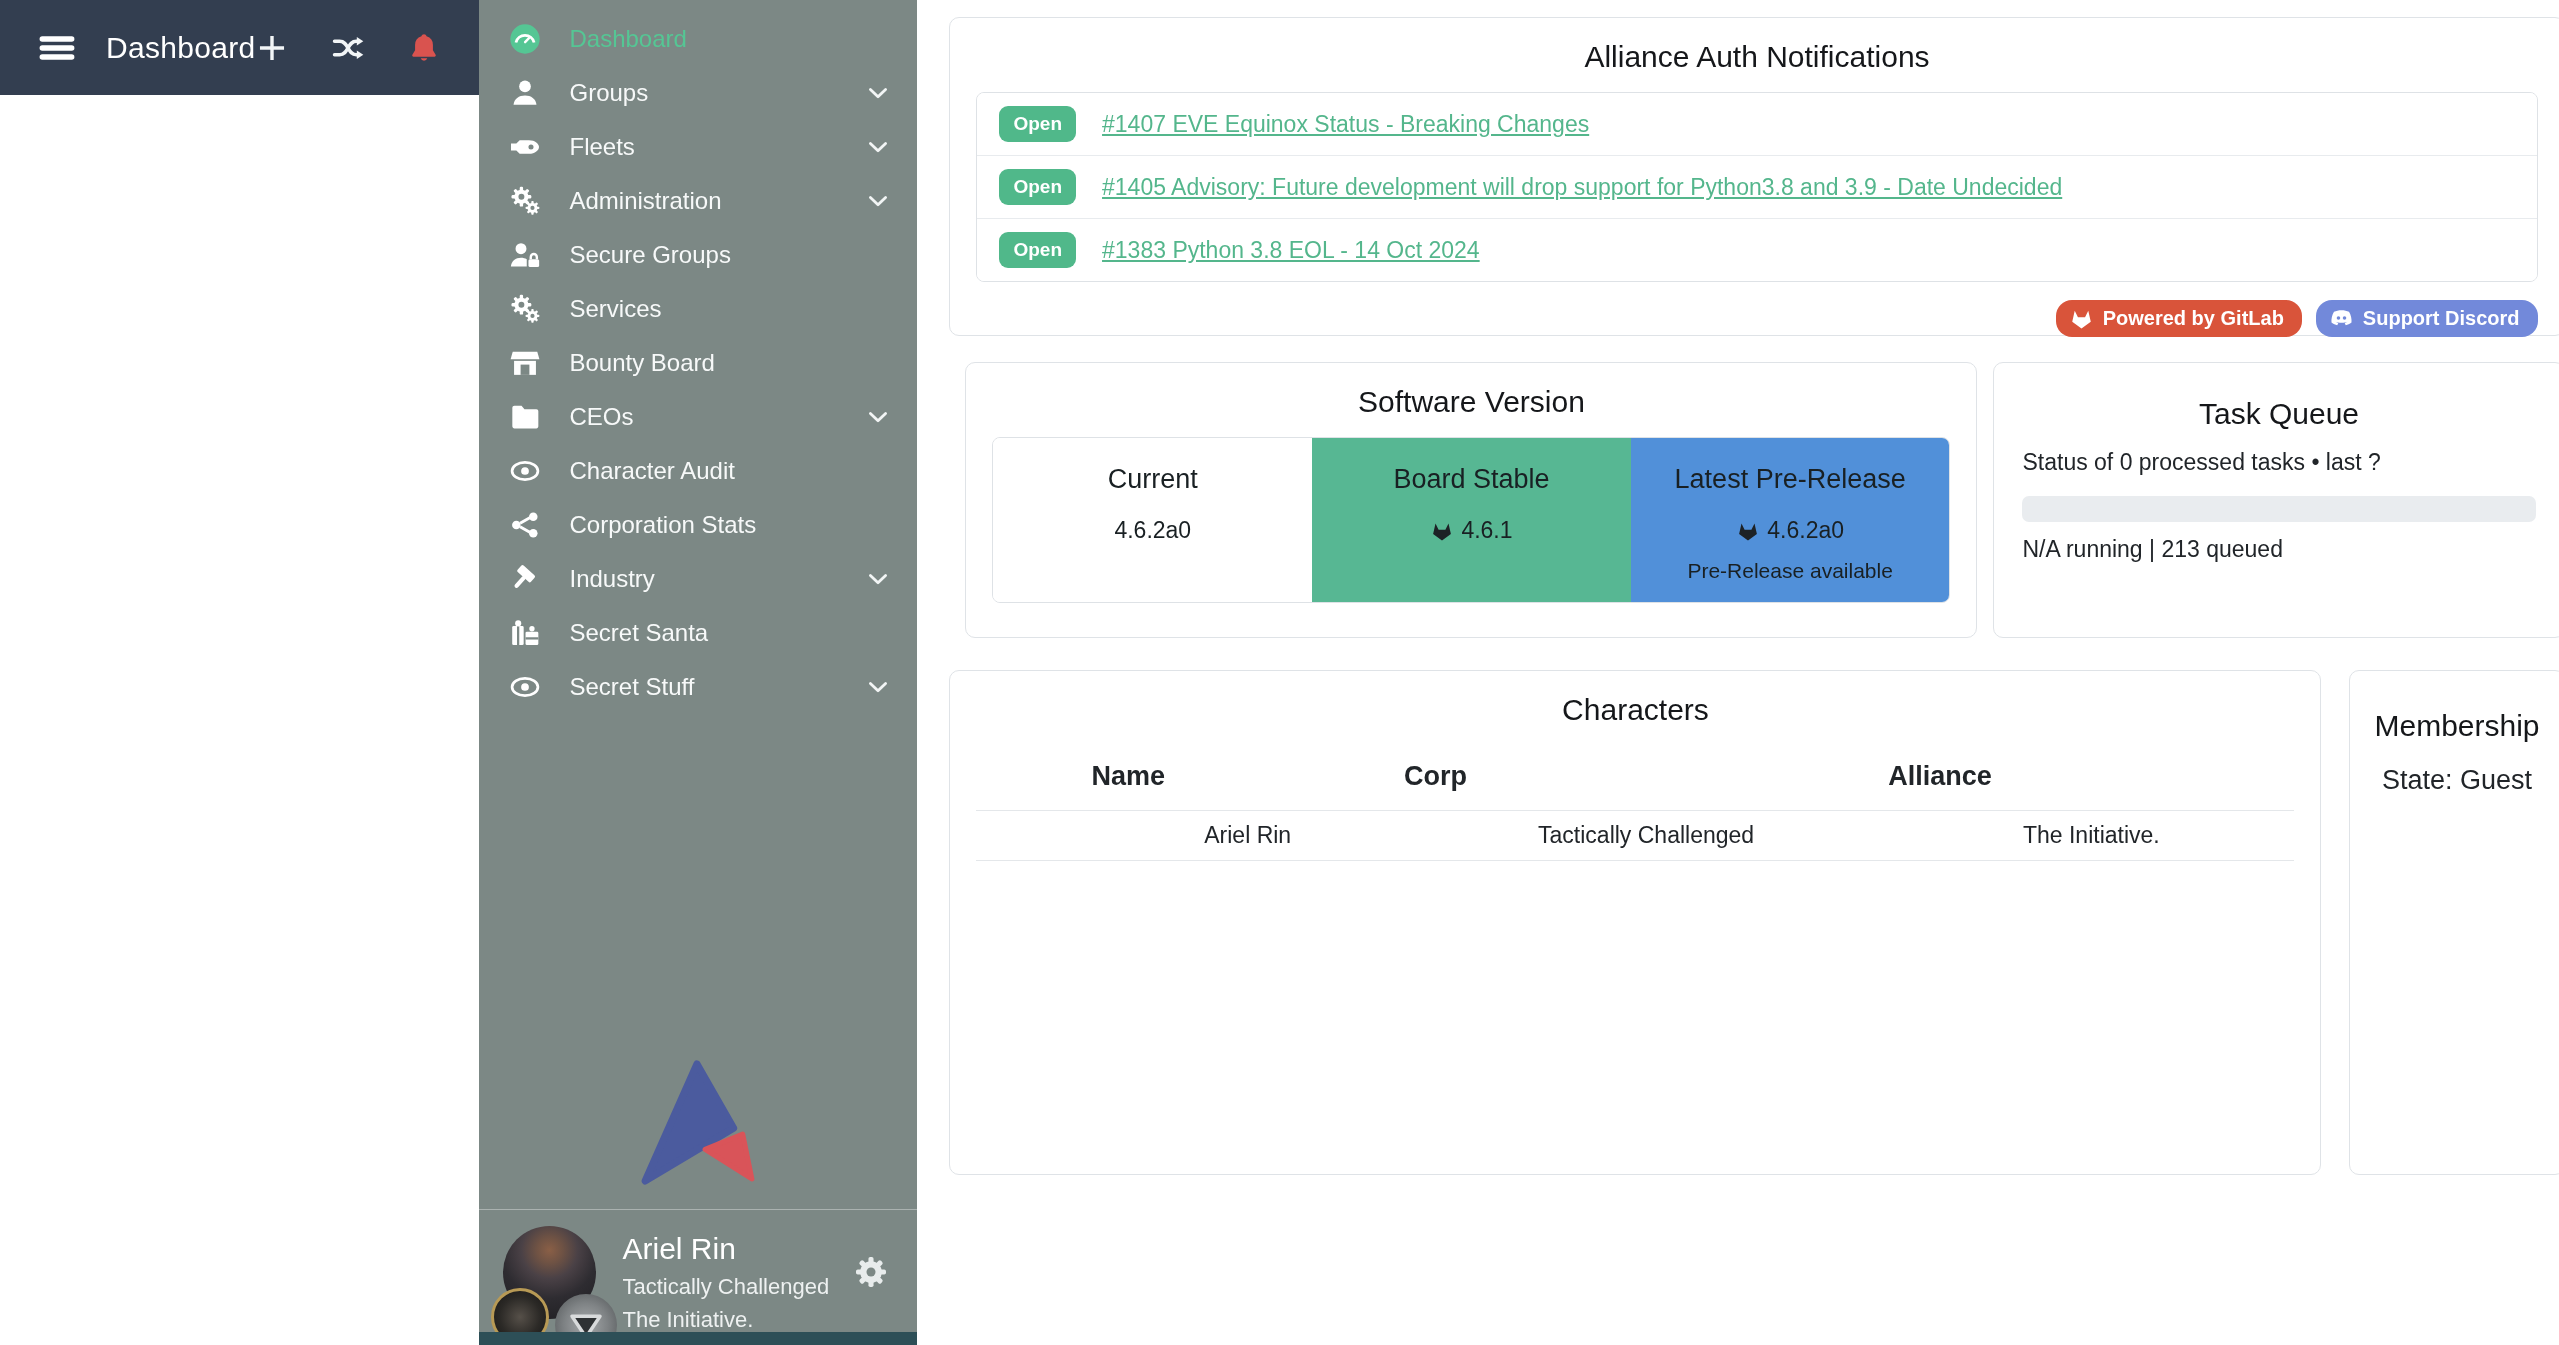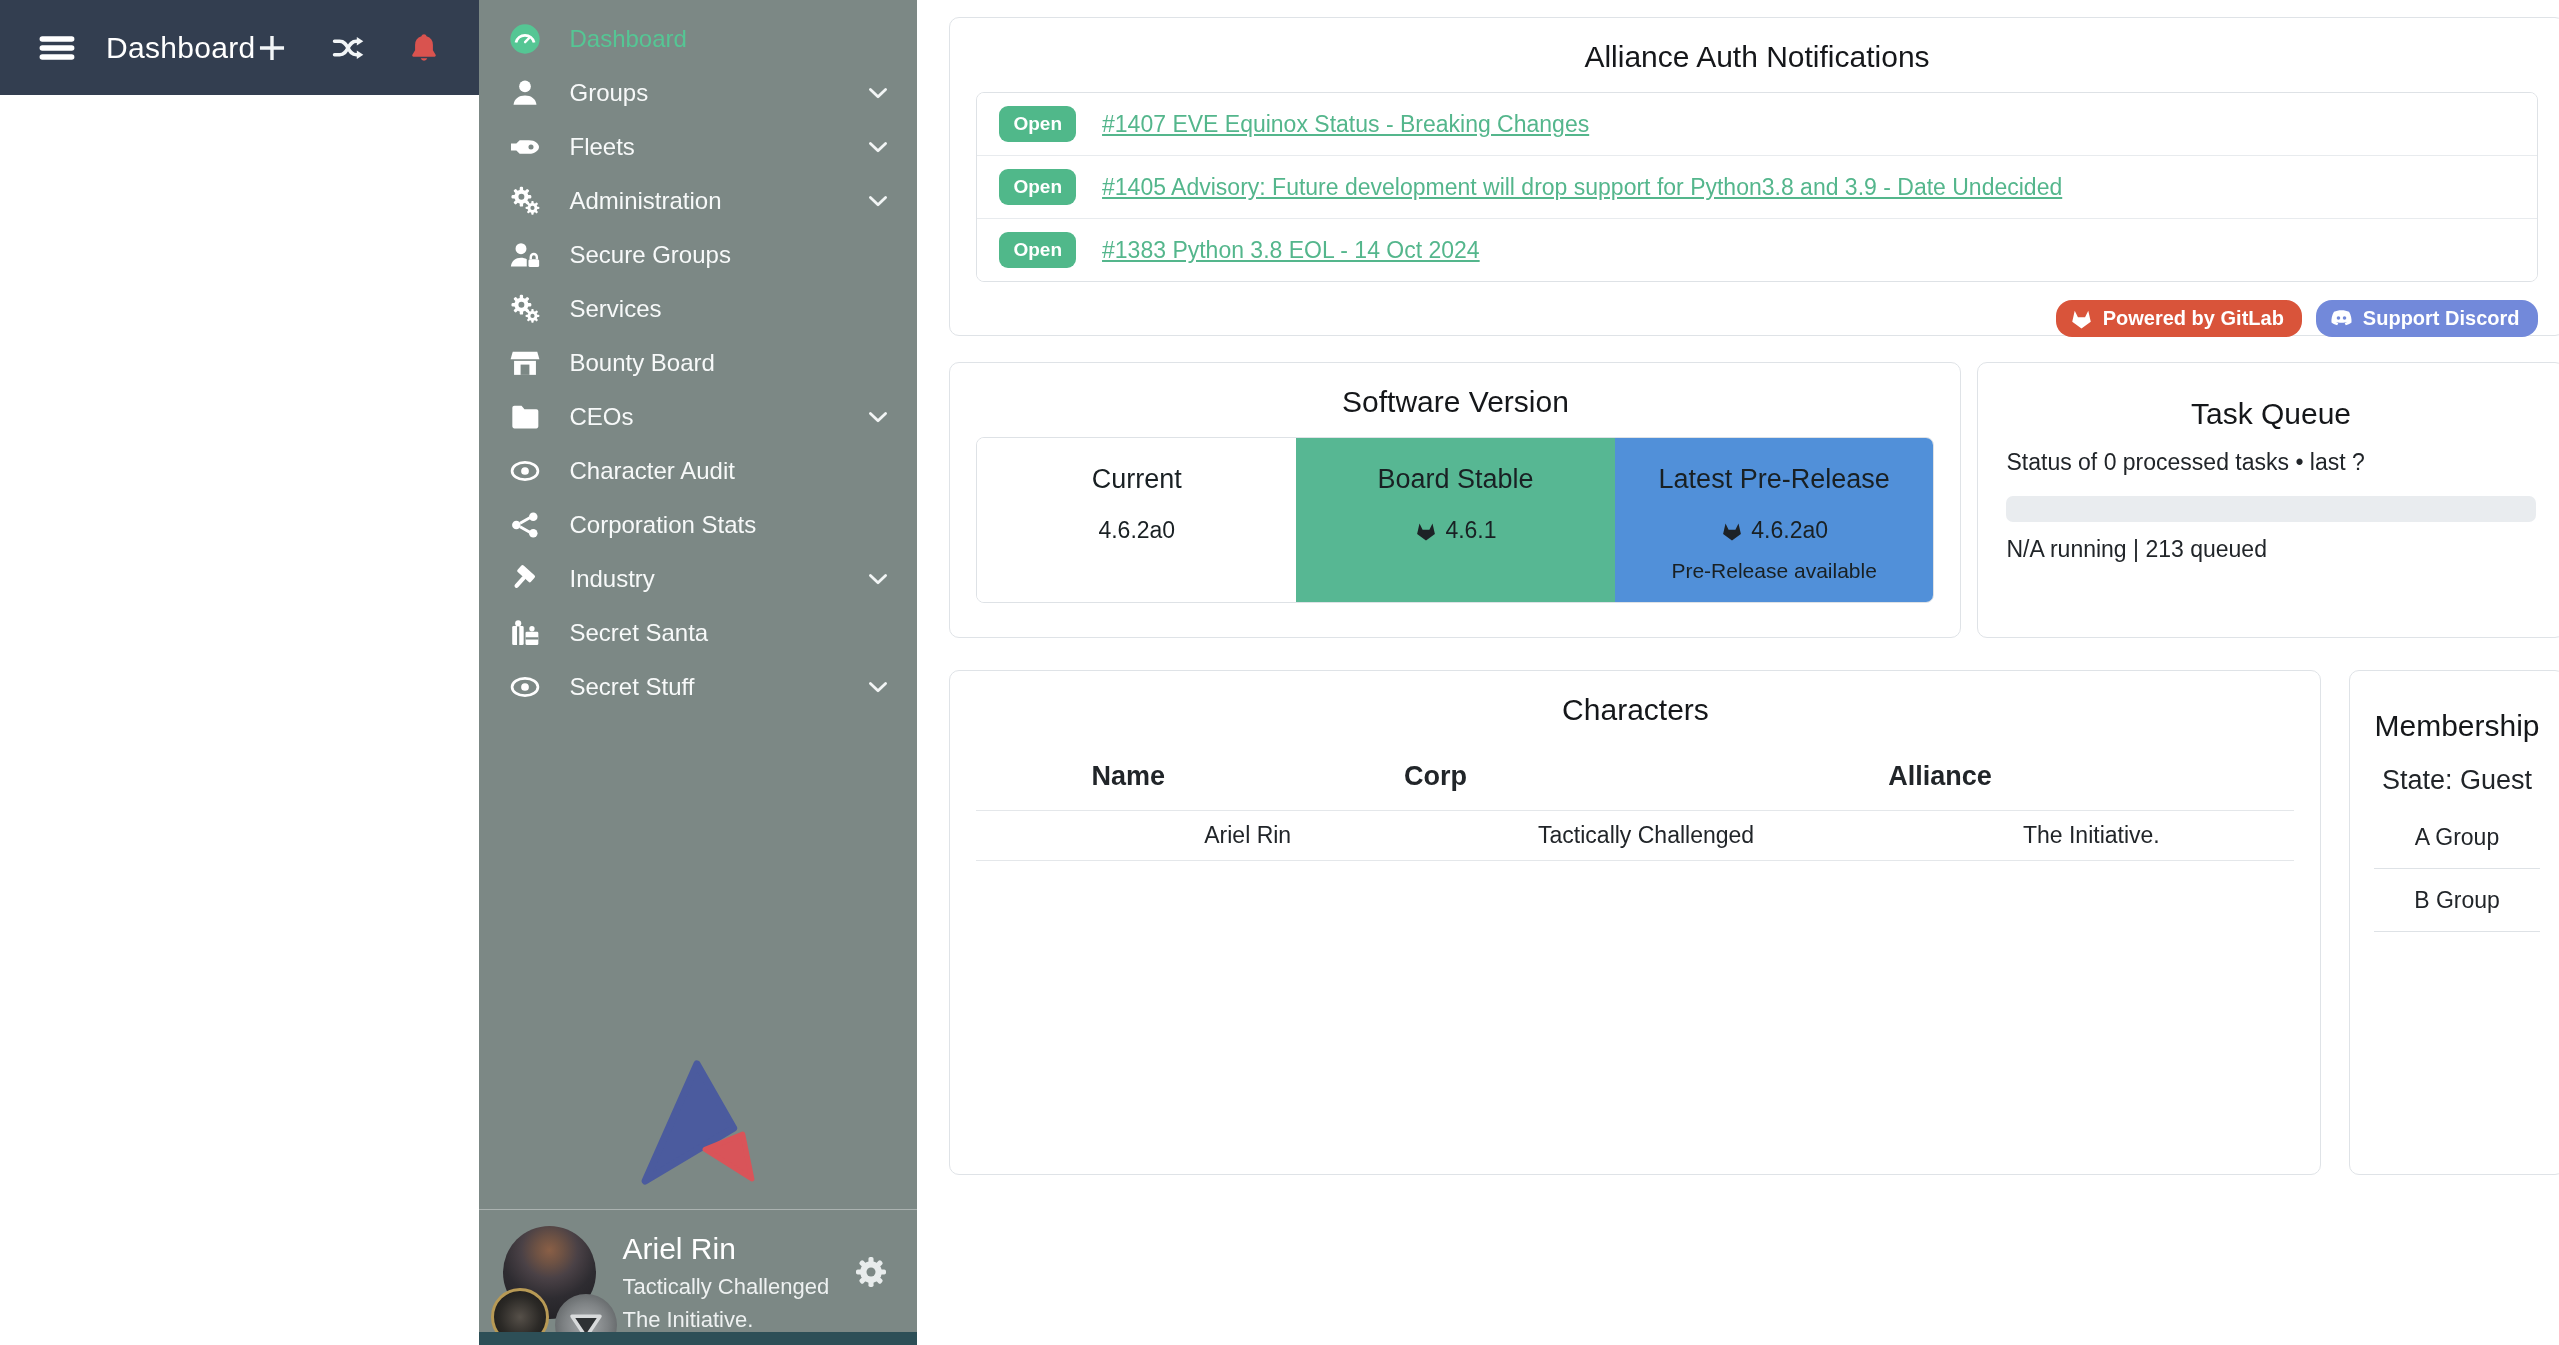--- a/index.html
+++ b/index.html
@@ -84,21 +84,21 @@
   }
   .notif-link { color: #54b68c; font-size: 23px; text-decoration: underline; cursor: pointer; }
   .notif-footer { display: flex; justify-content: flex-end; gap: 14px; margin-top: 18px; }
   .fbadge {
     color: #ffffff; font-weight: bold; font-size: 20px; border-radius: 16px;
     padding: 6px 18px 6px 13px; display: inline-flex; align-items: center; gap: 9px; cursor: pointer;
   }
   .fbadge .icon { width: 25px; height: 25px; }
 
   .row2 { display: flex; gap: 16px; margin-top: 26px; }
-  .card-software { width: 1012px; flex: 0 0 auto; height: 276px; }
+  .card-software { width: 1012px; flex: 0 0 auto; height: 276px; margin-left: 16px; }
   .version-table {
     margin: 2px 26px 0; border: 1px solid #dee2e6; border-radius: 8px;
     display: flex; overflow: hidden; height: 166px;
   }
   .vcell { flex: 1 1 0; text-align: center; padding-top: 26px; color: #192023; }
   .vcell.current { background: #ffffff; }
   .vcell.stable { background: #57b793; }
   .vcell.prerelease { background: #5190d9; }
   .vlabel { font-size: 27px; font-weight: 400; margin-bottom: 22px; }
   .vver { font-size: 23px; display: flex; align-items: center; justify-content: center; gap: 7px; }
@@ -512,21 +512,17 @@
                   <span>Tactically Challenged</span>
                   <span>The Initiative.</span>
                 </div>
               </div>
           </div>
         </section>
 
         <section class="card card-membership">
           <h2>Membership</h2>
           <p class="mem-state">State: Guest</p>
-          <div>
-              <div class="group-row">A Group</div>
-              <div class="group-row">B Group</div>
-            </div>
         </section>
       </div>
     </main>
   </div>
 </div>
 
 </body></html>

